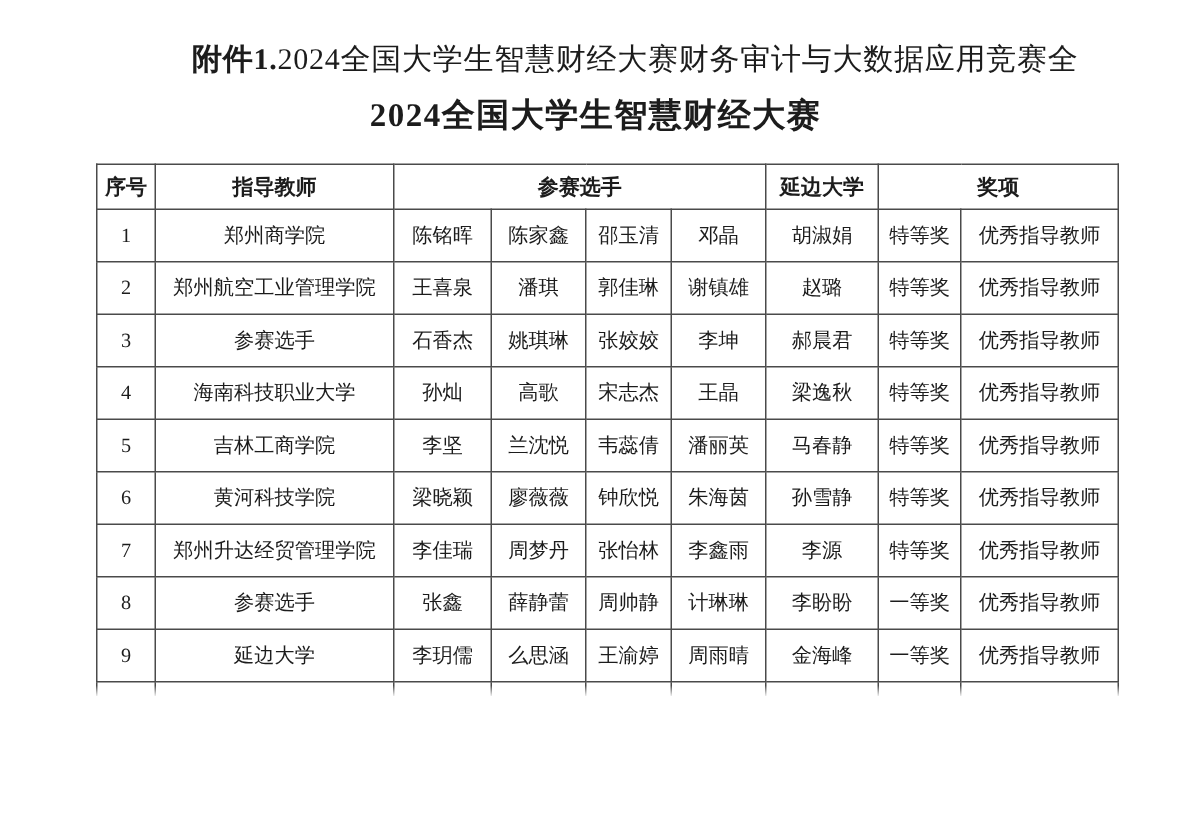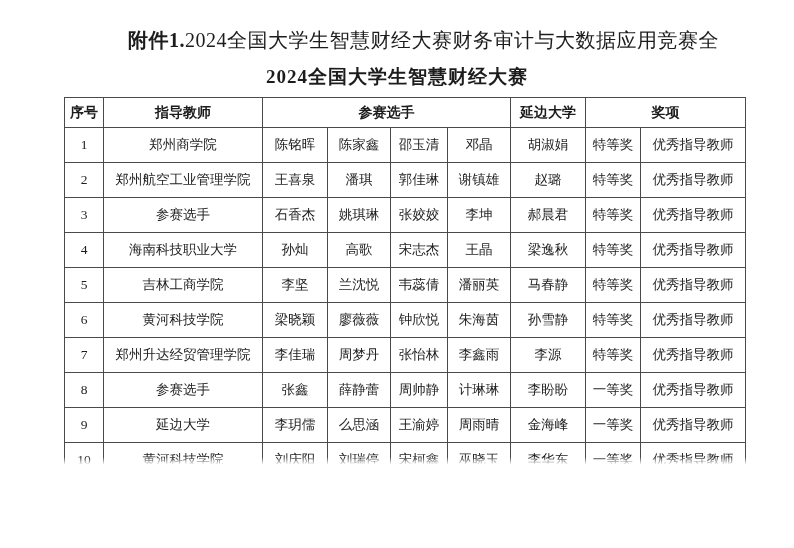--- a/index.html
+++ b/index.html
@@ -17,21 +17,21 @@
     font-size: 20px;
     line-height: 37px;
     letter-spacing: 0.5px;
   }
   .att-line1 { text-indent: 41px; }
   .attachment .att-label { font-weight: 700; }
 
   .doc-title {
     margin: 4px 0 0 0;
     text-align: center;
-    font-size: 19px;
+    font-size: 22px;
     font-weight: 700;
     line-height: 28px;
     letter-spacing: 1px;
   }
   .doc-title .t-line { display: block; }
 
   .table-clip {
     position: relative;
     margin: 6px 0 0 64px;
     width: 683px;
@@ -43,20 +43,21 @@
     position: absolute;
     left: 0; bottom: 0;
     width: 100%; height: 7px;
     background: linear-gradient(to bottom, rgba(255,255,255,0), rgba(255,255,255,0.9));
     pointer-events: none;
   }
   table.awards {
     border-collapse: collapse;
     table-layout: fixed;
     width: 681px;
+    margin-top: 12px;
   }
   table.awards th, table.awards td {
     border: 1px solid #4a4a4a;
     text-align: center;
     vertical-align: middle;
     padding: 0;
     overflow: hidden;
     white-space: nowrap;
   }
   table.awards thead th {

